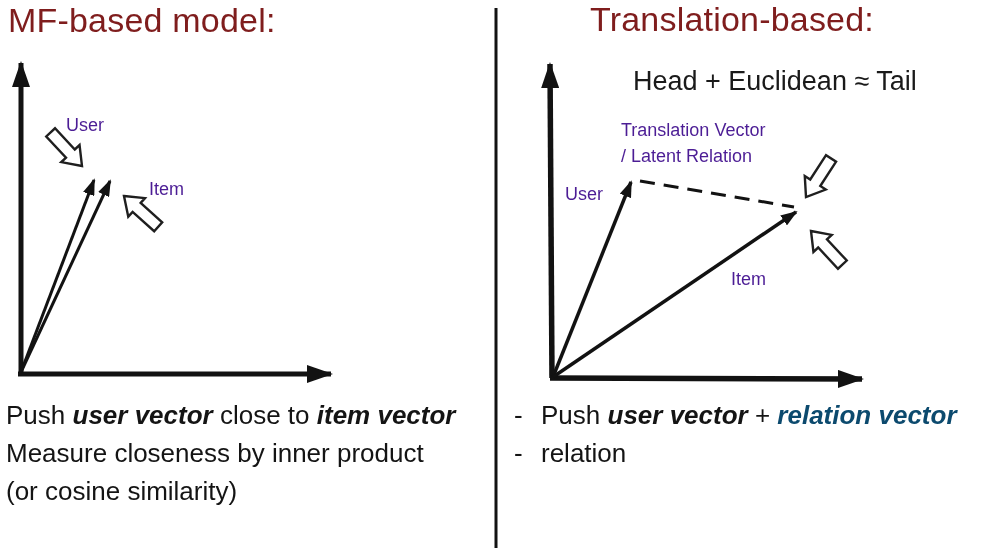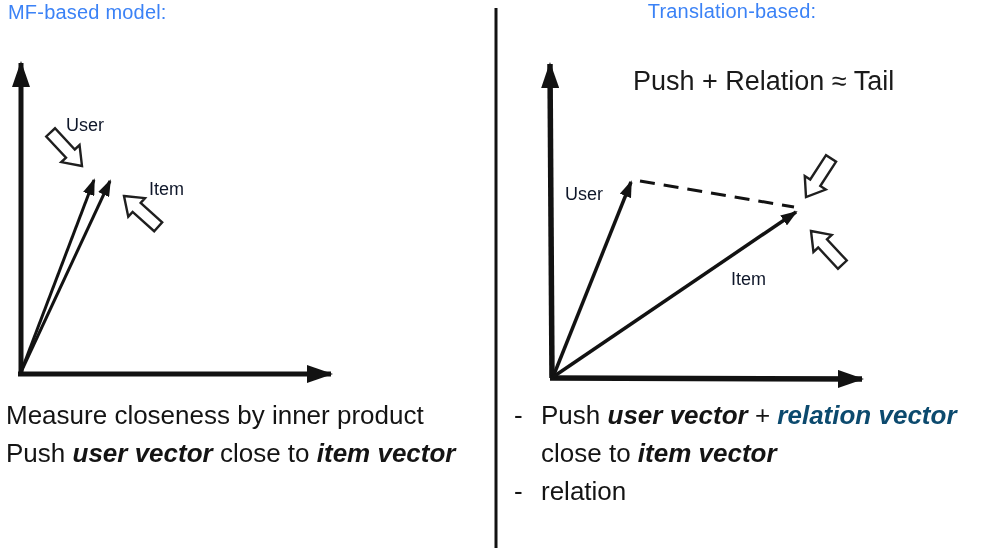--- a/index.html
+++ b/index.html
@@ -6,33 +6,33 @@
   .canvas{
     position:relative;
     width:996px;height:548px;
     background:#ffffff;
     font-family:"Liberation Sans", sans-serif;
     color:#161616;
     overflow:hidden;
   }
   .abs{position:absolute;}
   .panel-title{
-    font-size:20px;
+    font-size:34px;
     letter-spacing:0.2px;
-    color:#3b82f6;
+    color:#7f1d1d;
     white-space:nowrap;
   }
   .equation{
     font-size:27px;
     color:#1a1a1a;
     white-space:nowrap;
   }
   .diag-label{
     font-size:18px;
-    color:#0f172a;
+    color:#4c1d95;
     white-space:nowrap;
     line-height:26px;
   }
   .body-text{
     font-size:26px;
     line-height:38px;
     color:#141414;
   }
   .bi{font-weight:700;font-style:italic;}
   .red{color:#0c4a6e;}
@@ -75,43 +75,45 @@
     <use href="#block-arrow" transform="translate(806,197) rotate(123)"></use>
     <use href="#block-arrow" transform="translate(811,231) rotate(227)"></use>
   </svg>
 
   <div class="abs panel-title" style="left:8px;top:1px;">MF-based model:</div>
 
   <div class="abs diag-label" style="left:66px;top:112px;">User</div>
   <div class="abs diag-label" style="left:149px;top:176px;">Item</div>
 
   <div class="abs body-text" style="left:6px;top:396px;width:486px;">
-    <div>Measure closeness by inner product</div>
     <div>
       <span>Push </span><span class="bi">user vector</span><span> close to </span><span class="bi">item vector</span>
     </div>
+    <div>Measure closeness by inner product</div>
+    <div>(or cosine similarity)</div>
   </div>
 
   <div class="abs panel-title" style="left:496px;top:0px;width:472px;text-align:center;">Translation-based:</div>
 
-  <div class="abs equation" style="left:633px;top:66px;">Push + Relation ≈ Tail</div>
+  <div class="abs equation" style="left:633px;top:66px;">Head + Euclidean ≈ Tail</div>
 
+  <div class="abs diag-label" style="left:621px;top:117px;">
+    <div>Translation Vector</div>
+    <div>/ Latent Relation</div>
+  </div>
 
   <div class="abs diag-label" style="left:565px;top:181px;">User</div>
   <div class="abs diag-label" style="left:731px;top:266px;">Item</div>
 
   <div class="abs body-text" style="left:496px;top:396px;width:500px;">
     <div class="bullet-row">
       <span class="bullet-dash">-</span>
       <div>
         <div>
           <span>Push </span><span class="bi">user vector</span><span> + </span><span class="bi red">relation vector</span>
-        </div>
-        <div>
-          <span>close to </span><span class="bi">item vector</span>
         </div>
       </div>
     </div>
     <div class="bullet-row">
       <span class="bullet-dash">-</span>
       <div>
         <div>relation</div>
       </div>
     </div>
   </div>

